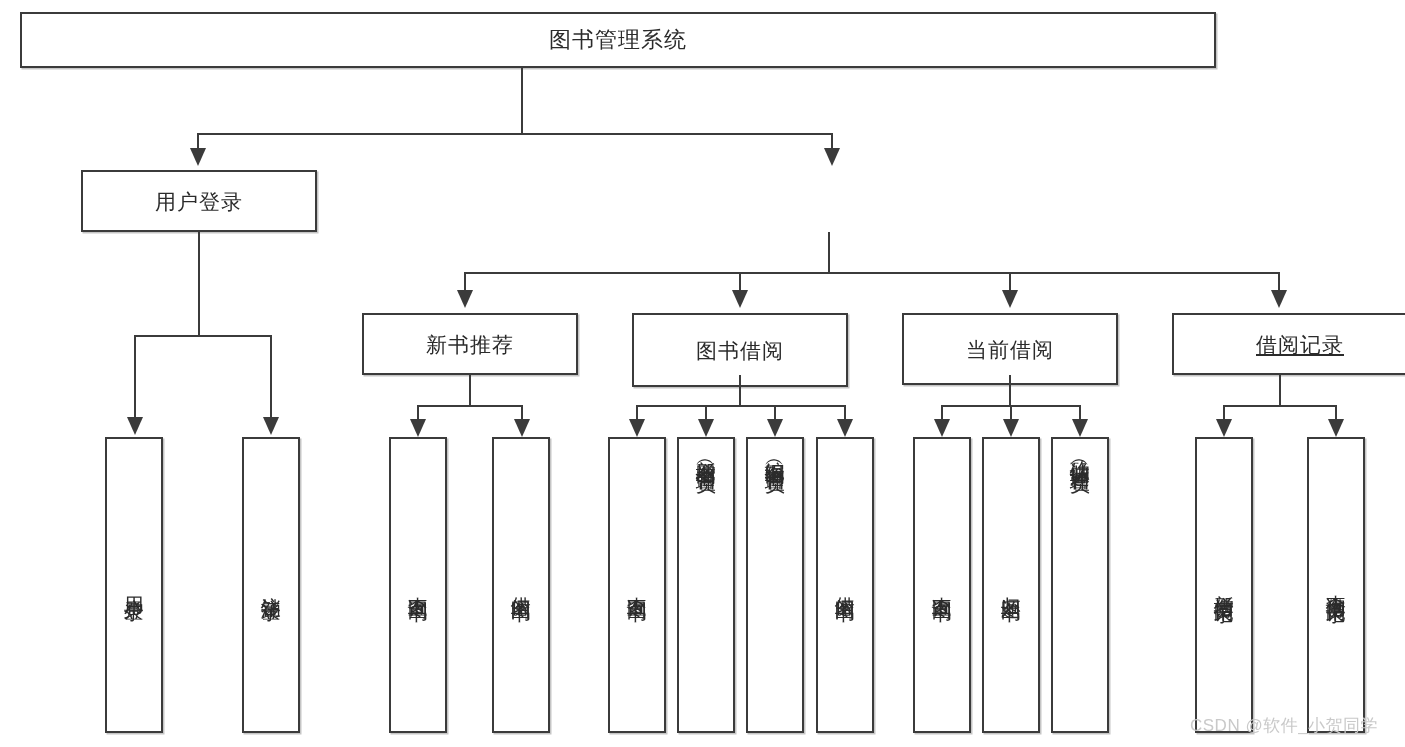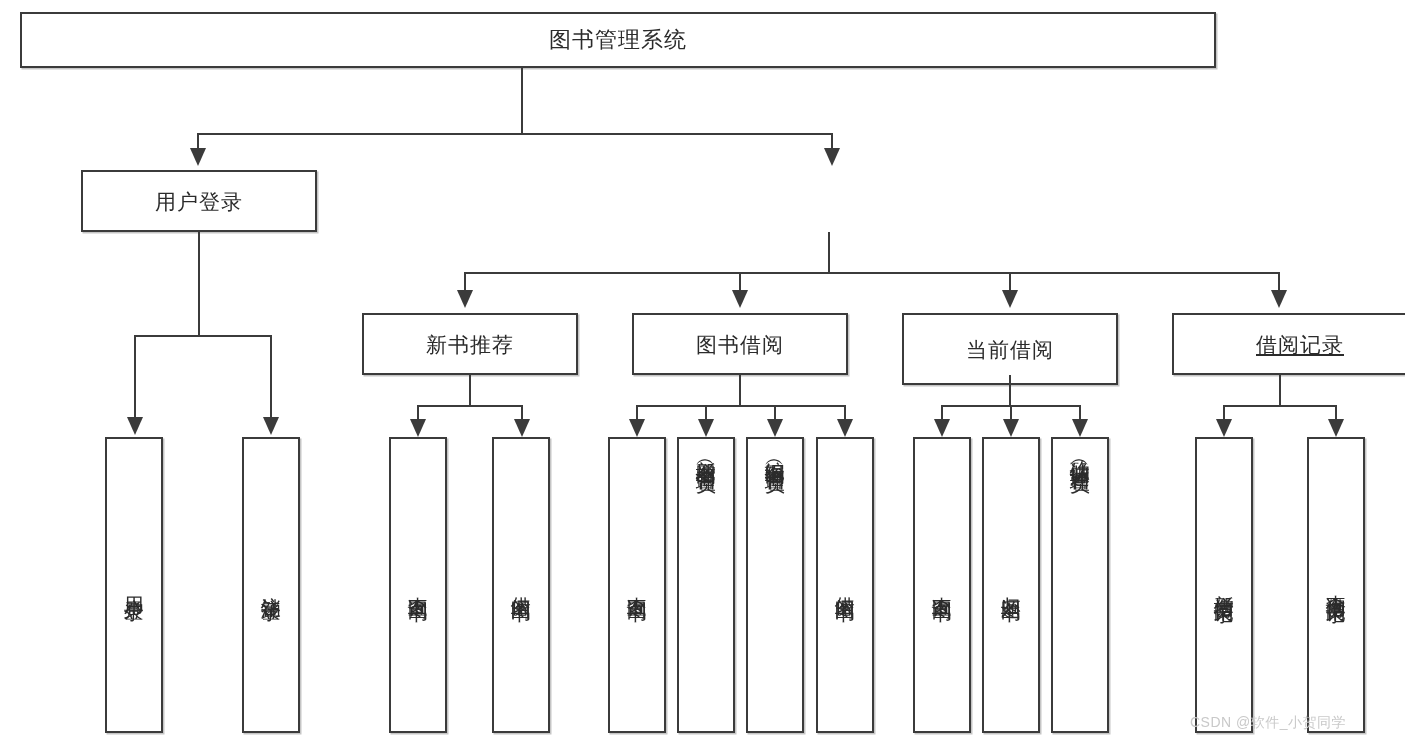--- a/index.html
+++ b/index.html
@@ -67,21 +67,21 @@
   .arrow {
     position: absolute;
     width: 0; height: 0;
     border-left: 8px solid transparent;
     border-right: 8px solid transparent;
     border-top: 18px solid #3b3b3b;
   }
   .watermark {
     position: absolute;
     color: #c9c9c9;
-    font-size: 14px;
+    font-size: 17px;
     white-space: nowrap;
     letter-spacing: 0.5px;
   }
 </style>
 </head>
 <body>
 
 <div id="canvas">
 
   <div class="node h root" style="left:20px; top:12px; width:1196px; height:56px;">
@@ -115,21 +115,21 @@
   <div class="vline" style="left:739px; top:272px; width:2px; height:20px;"></div>
   <div class="arrow" style="left:732px; top:290px;"></div>
   <div class="vline" style="left:1009px; top:272px; width:2px; height:20px;"></div>
   <div class="arrow" style="left:1002px; top:290px;"></div>
   <div class="vline" style="left:1278px; top:272px; width:2px; height:20px;"></div>
   <div class="arrow" style="left:1271px; top:290px;"></div>
 
   <div class="node h" style="left:362px; top:313px; width:216px; height:62px;">
     <span class="label">新书推荐</span>
   </div>
-  <div class="node h" style="left:632px; top:313px; width:216px; height:62px;align-items:center;">
+  <div class="node h" style="left:632px; top:313px; width:216px; height:74px;align-items:center;">
     <span class="label">图书借阅</span>
   </div>
   <div class="node h" style="left:902px; top:313px; width:216px; height:72px;">
     <span class="label">当前借阅</span>
   </div>
   <div class="node h" style="left:1172px; top:313px; width:256px; height:62px;text-decoration:underline;">
     <span class="label">借阅记录</span>
   </div>
 
   <div class="vline" style="left:469px; top:375px; width:2px; height:31px;"></div>

